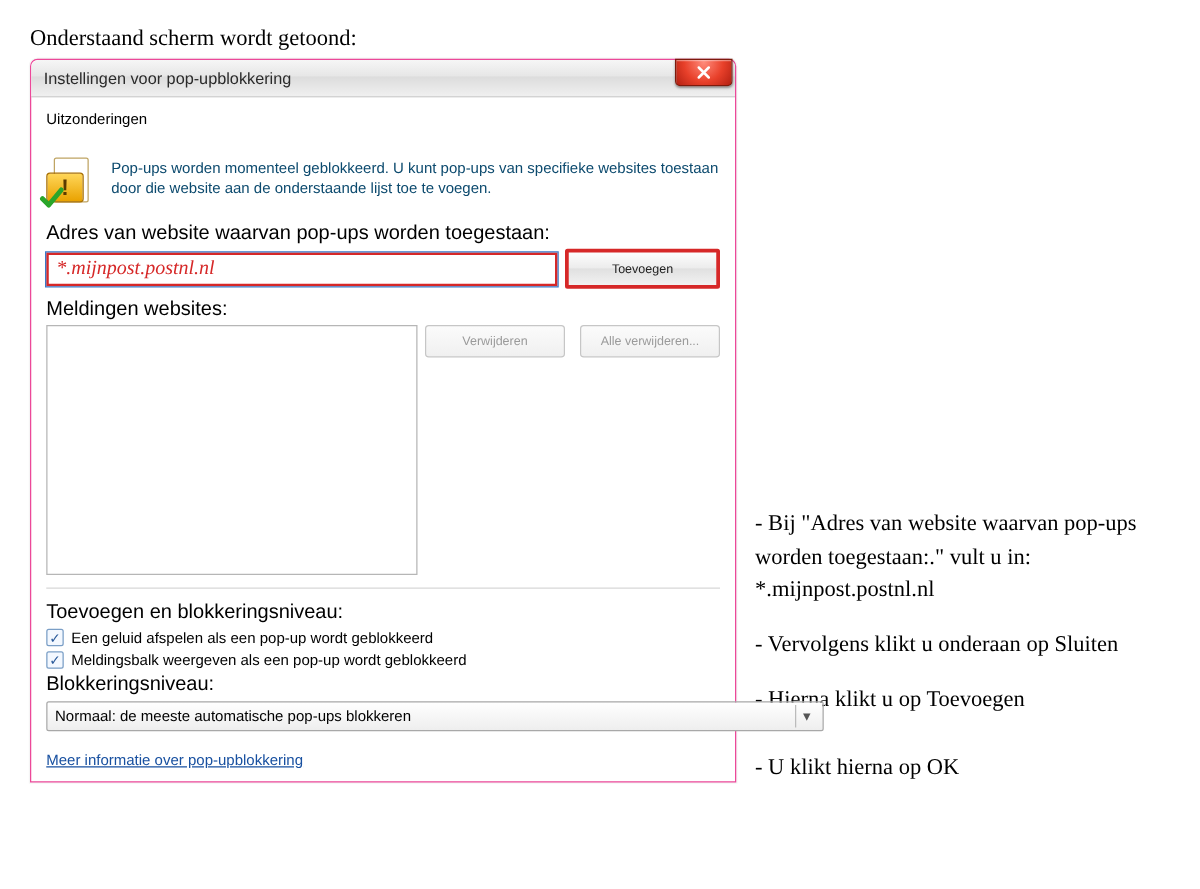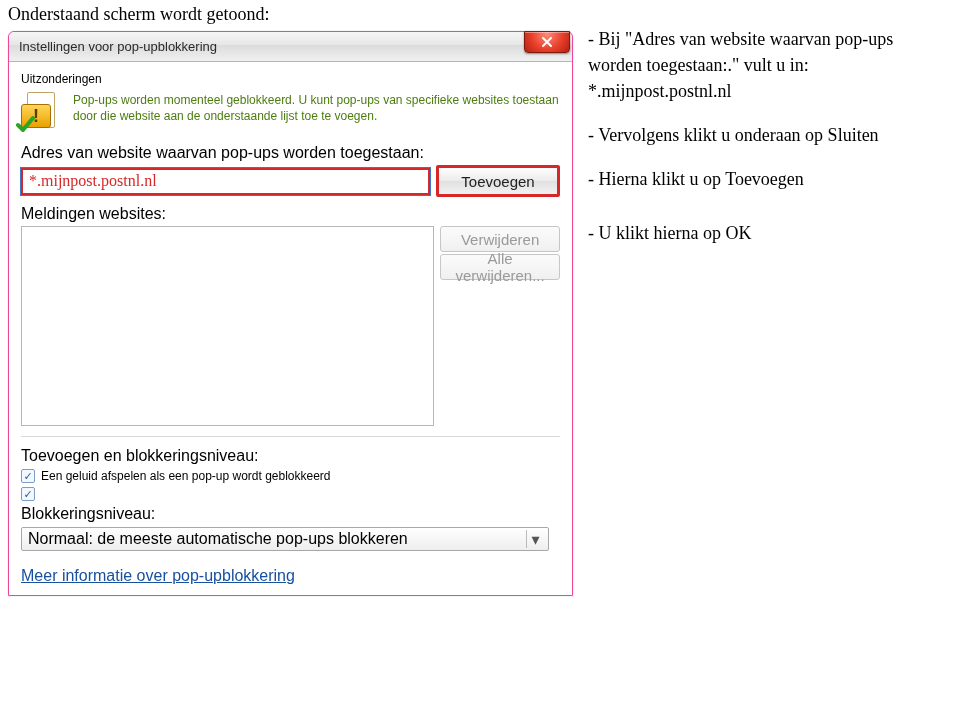--- a/index.html
+++ b/index.html
@@ -6,23 +6,23 @@
   body {
     font-family: "Segoe UI", Tahoma, sans-serif;
     font-size: 12px;
     background: #fff;
     width: 960px;
     height: 711px;
     position: relative;
   }
   .page {
     display: flex;
-    align-items: flex-start;
+    align-items: flex-end;
     gap: 8px;
-    padding: 0;
+    padding: 16px;
   }
   .left-col {
     width: 580px;
     padding-left: 8px;
   }
   .right-col {
     flex: 1;
     padding-top: 26px;
     padding-right: 18px;
     font-size: 18px;
@@ -66,21 +66,21 @@
     display:flex;align-items:center;justify-content:center;
     box-shadow: 0 1px 2px rgba(0,0,0,.4), inset 0 1px 0 rgba(255,255,255,.4);
   }
   .close-btn svg { width:14px;height:14px; }
 
   .body {
     padding: 10px 12px 4px 12px;
   }
   .group-lbl {
     font-size: 12px;
-    margin-bottom: 6px;
+    margin-bottom: 24px;
     color:#000;
     filter: blur(0.4px);
   }
   .info-row {
     display: flex;
     gap: 10px;
     align-items: flex-start;
     margin-bottom: 10px;
   }
   .info-icon {
@@ -97,51 +97,52 @@
     background:linear-gradient(#ffd659,#e9a200);
     border:1px solid #a86f00;border-radius:3px;
     display:flex;align-items:center;justify-content:center;
     font-weight:bold;color:#5b3a00;font-size:18px;
   }
   .info-icon .tick{
     position:absolute; left:-6px; top:22px; width:20px;height:20px;
   }
   .info-text {
     font-size: 12px;
-    color:#4d7c0f;
+    color:#0c4a6e;
     line-height:1.35;
     filter: blur(0.6px);
   }
   .field-lbl {
     font-size:16px;
     margin: 6px 0 3px 0;
     filter: blur(0.4px);
   }
   .addr-row {
     display:flex; gap:6px; align-items:center;
     margin-bottom: 8px;
   }
   .addr-input {
     flex:1;
     border: 2px solid #d62828;
     outline:1px solid #3a79c8;
     height: 27px;
     padding: 0 6px;
     font-family: Georgia,serif;
     font-size: 16px;
+    font-style: italic;
     color: #d62828;
     background:#fff;
   }
   .btn {
     min-width: 112px;
     height: 26px;
     border:1px solid #8a8a8a;
     border-radius:3px;
     background: linear-gradient(#fdfdfd,#ececec 48%,#e0e0e0 50%,#f2f2f2);
-    font-size:15px;
+    font-size:10px;
     color:#222;
     display:flex;align-items:center;justify-content:center;
     filter: blur(0.4px);
     cursor:pointer;
   }
   .btn:disabled, .btn.disabled {
     color:#9a9a9a;
     background: linear-gradient(#fbfbfb,#f0f0f0);
     border-color:#c6c6c6;
     cursor:default;
@@ -152,45 +153,45 @@
     height:32px;
     min-width:124px;
   }
   .listbox {
     width: 415px;
     height: 200px;
     border:1px solid #b6b6b6;
     background:#fff;
   }
   .list-row { display:flex; gap:6px; align-items:flex-start; }
-  .list-btns { display:flex;flex-direction:column;gap:2px; }
+  .list-btns { display:flex;flex-direction:row;gap:12px; }
 
   .hr { border:none;border-top:1px solid #d8d8d8;margin:10px 0; }
 
   .chk-row { display:flex;gap:6px;align-items:center;margin:4px 0; font-size:12px; filter: blur(0.4px);}
   .chk {
     width:14px;height:14px;border:1px solid #7a9ec6;background:#f3f8ff;border-radius:2px;
     display:flex;align-items:center;justify-content:center;font-size:11px;color:#2a5a9a;
   }
   .select {
-    width: 528px;
+    width: 622px;
     height:24px;
     border:1px solid #a8a8a8;
     background:linear-gradient(#fff,#eee);
     border-radius:2px;
     display:flex;align-items:center;justify-content:space-between;
     padding:0 4px 0 6px;
-    font-size:16px;
+    font-size:12px;
     filter: blur(0.4px);
     margin-top:4px;
   }
   .select .caret{width:18px;height:18px;border-left:1px solid #bbb;display:flex;align-items:center;justify-content:center;color:#555;}
 
   .link {
-    color:#1850a0;text-decoration:underline;font-size:16px;
+    color:#1850a0;text-decoration:underline;font-size:12px;
     filter: blur(0.4px);
   }
   .footer-row{
     display:flex;justify-content:space-between;align-items:center;
     margin-top:16px;
     padding-bottom:6px;
   }
   .footer-row .btn.hl { min-width:134px; }
 
 </style>
@@ -242,20 +243,21 @@
 
         <hr class="hr">
 
         <div class="field-lbl">Toevoegen en blokkeringsniveau:</div>
         <div class="chk-row">
           <div class="chk">✓</div>
           <span>Een geluid afspelen als een pop-up wordt geblokkeerd</span>
         </div>
         <div class="chk-row">
           <div class="chk">✓</div>
+          <span>Meldingsbalk weergeven als een pop-up wordt geblokkeerd</span>
         </div>
 
         <div class="field-lbl" style="margin-top:4px">Blokkeringsniveau:</div>
         <div class="select">
           <span>Normaal: de meeste automatische pop-ups blokkeren</span>
           <span class="caret">▾</span>
         </div>
 
         <div class="footer-row">
           <a href="#" class="link">Meer informatie over pop-upblokkering</a>

